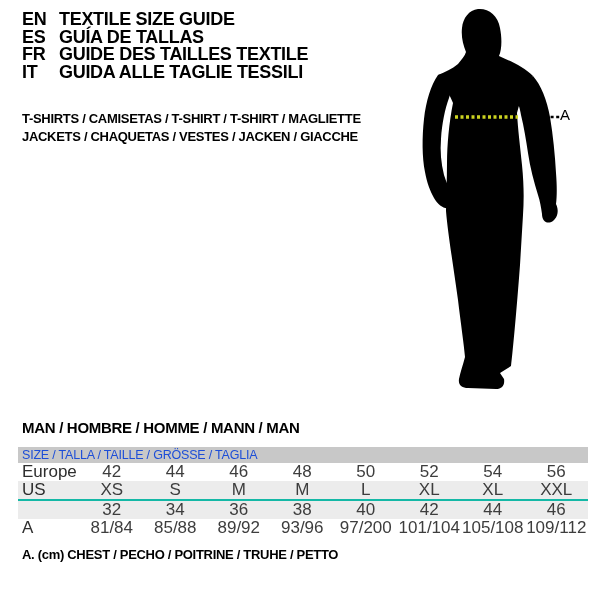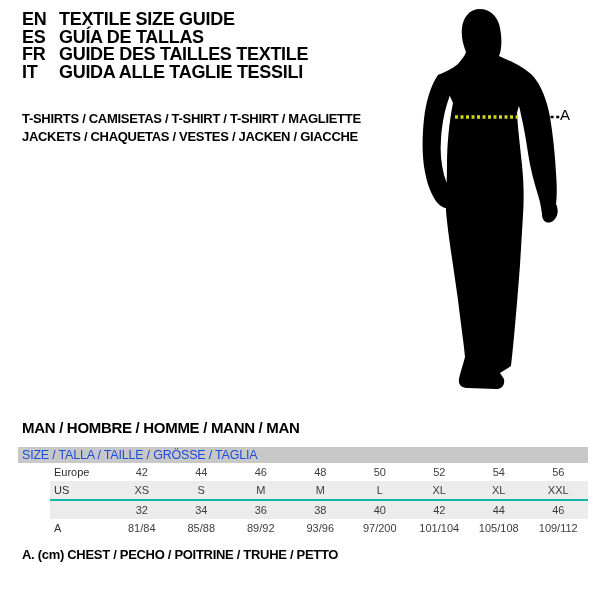--- a/index.html
+++ b/index.html
@@ -17,21 +17,21 @@
   
   .figure-svg{position:absolute;left:400px;top:5px;width:170px;height:390px;}
   .a-label{position:absolute;left:560px;top:106px;font-size:15px;font-weight:400;}
   
   .section-title{position:absolute;left:22px;top:419px;font-size:15px;font-weight:700;letter-spacing:-0.3px;}
   
   .size-table{position:absolute;left:18px;top:447px;width:570px;}
   .t-header{height:16px;line-height:16px;background:var(--header-bg,#c8c8c8);
     padding-left:4px;font-size:12.5px;color:#1d4ed8;letter-spacing:-0.2px;}
   .t-row{display:grid;grid-template-columns:62px repeat(8,1fr);height:18px;line-height:18px;
-    font-size:11px;color:#3d3d3d;box-sizing:border-box;margin-left:32px;}
+    font-size:17px;color:#3d3d3d;box-sizing:border-box;}
   .t-row.shaded{background:var(--row-bg,#ececec);}
   .t-row.gap-top{border-top:2px solid #14b8a6;height:20px;}
   .t-row .lbl{padding-left:4px;text-align:left;color:#2e2e2e;}
   .t-row .val{text-align:center;}
   
   .footnote{position:absolute;left:22px;top:547px;font-size:13px;font-weight:700;letter-spacing:-0.3px;}
 </style>
 </head>
 <body>
 

